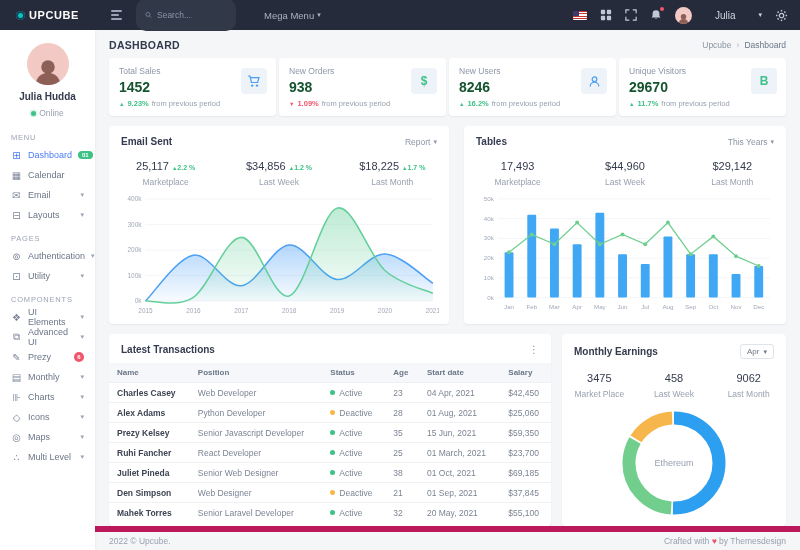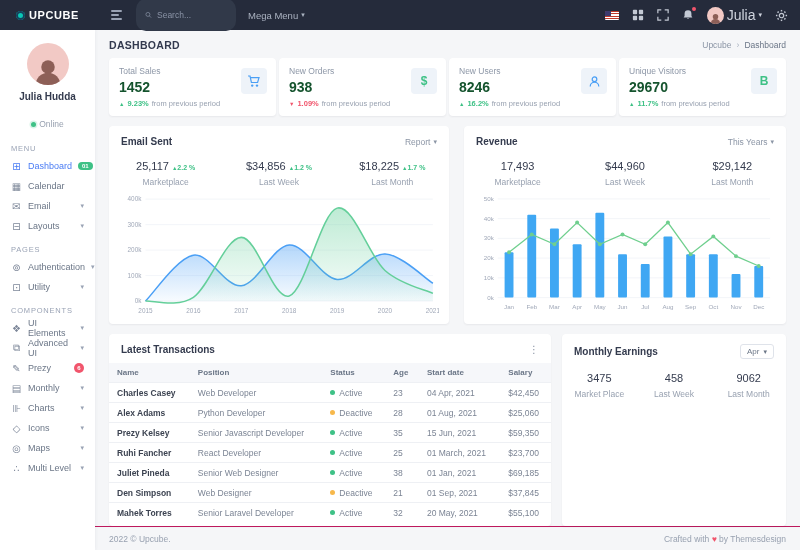--- a/index.html
+++ b/index.html
@@ -8,35 +8,35 @@
   .navbar{position:absolute;top:0;left:0;width:800px;height:30px;background:#252b3b;display:flex;align-items:center;z-index:20}
   .brand{width:95px;display:flex;align-items:center;justify-content:center;gap:4px}
   .brand-dot{width:9px;height:9px;border-radius:50%;background:#0ac7b5;box-shadow:inset 0 0 0 2px #17405c}
   .brand-name{color:#fff;font-size:11px;font-weight:bold;letter-spacing:.6px}
   .burger{display:flex;flex-direction:column;gap:2.5px;margin:0 14px 0 16px;cursor:pointer}
   .burger i{display:block;width:11px;height:1.6px;background:#9aa3b5;border-radius:1px}
   .burger i:nth-child(2){width:8px}
   .search-pill{display:flex;align-items:center;gap:5px;background:#313949;border-radius:10px;height:18px;padding:16px 9px;width:100px}
   .search-pill input{background:transparent;border:0;outline:0;color:#cfd4de;font-size:8.5px;width:70px;font-family:inherit}
   .search-pill input::placeholder{color:#8a93a6}
-  .mega{margin-left:12px;color:#aab2c0;font-size:9.5px;display:flex;align-items:center;gap:3px;cursor:pointer}
+  .mega{margin-left:28px;color:#aab2c0;font-size:9.5px;display:flex;align-items:center;gap:3px;cursor:pointer}
   .nav-right{margin-left:auto;display:flex;align-items:center;gap:13px;padding-right:12px}
   .nav-ic{color:#c3c9d4;display:flex;align-items:center;cursor:pointer;position:relative}
   .flag{width:14px;height:9px;background:repeating-linear-gradient(180deg,#c0392b 0 .9px,#fff .9px 1.8px);position:relative;border-radius:1px;overflow:hidden}
   .flag b{position:absolute;left:0;top:0;width:6px;height:5px;background:#3c3b6e}
   .bell-dot{position:absolute;top:-2px;right:-2px;width:4px;height:4px;border-radius:50%;background:#f1556c}
-  .nav-user{display:flex;align-items:center;gap:3px;color:#cfd4de;font-size:14px;cursor:pointer}
+  .nav-user{display:flex;align-items:center;gap:23px;color:#cfd4de;font-size:10px;cursor:pointer}
   .avatar-sm{width:17px;height:17px;border-radius:50%;background:#f2c9c5;display:flex;align-items:flex-end;justify-content:center;overflow:hidden}
   .caret::after{content:"▾";font-size:7px;color:inherit}
   
   .sidebar{position:absolute;top:30px;left:0;width:95px;height:520px;background:#fff;box-shadow:1px 0 3px rgba(40,50,70,.05);z-index:10}
   .profile{text-align:center;padding:13px 0 6px}
   .avatar-lg{width:42px;height:42px;border-radius:50%;background:#f2c9c5;margin:0 auto 6px;display:flex;align-items:flex-end;justify-content:center;overflow:hidden}
   .profile-name{font-size:10px;font-weight:bold;color:#343b4e}
-  .online{display:flex;align-items:center;justify-content:center;gap:3px;font-size:8.5px;color:#98a1b0;margin-top:17px}
+  .online{display:flex;align-items:center;justify-content:center;gap:3px;font-size:8.5px;color:#98a1b0;margin-top:6px}
   .online-dot{width:5px;height:5px;border-radius:50%;background:#3ec186;box-shadow:0 0 0 1.5px #d9f3e8}
   .side-head{font-size:7.5px;color:#9aa3b5;letter-spacing:.8px;padding:9px 11px 3px}
   .side-item{display:flex;align-items:center;gap:6px;height:20px;padding:0 11px;font-size:9px;color:#6b7687;cursor:pointer}
   .side-item .mi{width:11px;font-size:10px;color:#7d8799;text-align:center;flex:0 0 11px}
   .side-item .scaret{margin-left:auto;color:#9aa3b5;font-size:6px}
   .side-item.active,.side-item.active .mi{color:#4a7cf4}
   .pill-badge{margin-left:auto;background:#3ec186;color:#fff;font-size:6px;border-radius:7px;padding:1px 4px;font-weight:bold}
   .round-badge{margin-left:auto;background:#f1556c;color:#fff;font-size:6px;border-radius:50%;width:10px;height:10px;display:flex;align-items:center;justify-content:center;font-weight:bold}
   
   .main{position:absolute;top:30px;left:95px;width:705px;height:520px;display:flex;flex-direction:column}
@@ -76,21 +76,21 @@
   .kebab::after{content:"⋮"}
   table{width:100%;border-collapse:collapse;margin-top:8px}
   th{font-size:8px;color:#6b7687;background:#f6f7fa;text-align:left;padding:5px 8px;font-weight:bold}
   td{font-size:8.5px;color:#7b8494;padding:4.5px 8px;border-top:1px solid #eef0f4}
   td.name{font-weight:bold;color:#3d4452}
   .status{display:flex;align-items:center;gap:4px}
   .dot{width:5px;height:5px;border-radius:50%;display:inline-block}
   .select-btn{border:1px solid #dfe3ea;border-radius:3px;padding:2px 6px;font-size:8px;color:#6b7687;display:flex;align-items:center;gap:4px;background:#fff;cursor:pointer}
   .donut-wrap{position:relative;width:112px;margin:6px auto 0}
   .donut-center{position:absolute;left:0;top:0;width:112px;height:112px;display:flex;align-items:center;justify-content:center;font-size:9px;color:#98a1b0;pointer-events:none}
-  .footer{margin-top:auto;height:26px;border-top:1px solid #be185d;display:flex;justify-content:space-between;align-items:center;padding:0 14px;font-size:8.5px;color:#98a1b0}
+  .footer{margin-top:auto;height:26px;border-top:6px solid #be185d;display:flex;justify-content:space-between;align-items:center;padding:0 14px;font-size:8.5px;color:#98a1b0}
   .heart{color:#f1556c}
   svg{display:block}
   text{font-family:"Liberation Sans","DejaVu Sans",sans-serif}
 </style>
 </head>
 <body>
 
 <div class="navbar">
   <div class="brand">
     <span class="brand-dot"></span>
@@ -369,21 +369,21 @@
             <path d="M26,108C33.8,100.5,57.3,65.5,73.0,63.0C88.7,60.5,104.3,94.7,120.0,93.0C135.7,91.3,151.3,54.0,167.0,53.0C182.7,52.0,198.3,85.3,214.0,86.8C229.7,88.2,245.3,61.1,261.0,61.8C276.7,62.4,300.2,85.7,308.0,90.5L308,108L26,108Z" fill="url(#eg0)" stroke="none"></path>
             <path d="M26,108C33.8,100.5,57.3,65.5,73.0,63.0C88.7,60.5,104.3,94.7,120.0,93.0C135.7,91.3,151.3,54.0,167.0,53.0C182.7,52.0,198.3,85.3,214.0,86.8C229.7,88.2,245.3,61.1,261.0,61.8C276.7,62.4,300.2,85.7,308.0,90.5" fill="none" stroke="#4a9ff5" stroke-width="1.5"></path>
             <path d="M26,108C33.8,107.4,57.3,114.7,73.0,104.3C88.7,93.8,104.3,45.7,120.0,45.5C135.7,45.3,151.3,107.8,167.0,103.0C182.7,98.2,198.3,20.9,214.0,16.8C229.7,12.6,245.3,64.0,261.0,78.0C276.7,92.0,300.2,96.8,308.0,100.5L308,108L26,108Z" fill="url(#eg1)" stroke="none"></path>
             <path d="M26,108C33.8,107.4,57.3,114.7,73.0,104.3C88.7,93.8,104.3,45.7,120.0,45.5C135.7,45.3,151.3,107.8,167.0,103.0C182.7,98.2,198.3,20.9,214.0,16.8C229.7,12.6,245.3,64.0,261.0,78.0C276.7,92.0,300.2,96.8,308.0,100.5" fill="none" stroke="#64cf9a" stroke-width="1.5"></path>
           </svg>
         </div>
     </div>
 
     <div class="panel revenue">
       <div class="panel-head">
-        <div class="panel-title">Revenue</div>
+        <div class="panel-title">Tables</div>
         <div class="drop caret">
             <span>This Years</span>
           </div>
       </div>
       <div class="mini-stats">
         <div><span class="ms-val">17,493</span><div class="ms-label">Marketplace</div></div>
         <div><span class="ms-val">$44,960</span><div class="ms-label">Last Week</div></div>
         <div><span class="ms-val">$29,142</span><div class="ms-label">Last Month</div></div>
       </div>
       <div class="chart-box">
@@ -515,21 +515,21 @@
           <tr>
               <td class="name">Juliet Pineda</td>
               <td>Senior Web Designer</td>
               <td>
                 <span class="status">
                   <span class="dot" style="background: rgb(62, 193, 134);"></span>
                   <span>Active</span>
                 </span>
               </td>
               <td>38</td>
-              <td>01 Jan, 2021</td>
+              <td>01 Oct, 2021</td>
               <td>$69,185</td>
             </tr>
           <tr>
               <td class="name">Den Simpson</td>
               <td>Web Designer</td>
               <td>
                 <span class="status">
                   <span class="dot" style="background: rgb(247, 184, 75);"></span>
                   <span>Deactive</span>
                 </span>
@@ -560,20 +560,28 @@
         <div class="panel-title">Monthly Earnings</div>
         <div class="select-btn caret">
             <span>Apr</span>
           </div>
       </div>
       <div class="mini-stats">
         <div><span class="ms-val">3475</span><div class="ms-label">Market Place</div></div>
         <div><span class="ms-val">458</span><div class="ms-label">Last Week</div></div>
         <div><span class="ms-val">9062</span><div class="ms-label">Last Month</div></div>
       </div>
+      <div class="donut-wrap">
+        <div class="donut-center">Ethereum</div>
+      <svg viewBox="0 0 112 112" width="112" height="112">
+            <circle cx="56" cy="56" r="45" fill="none" stroke="#2d9ff0" stroke-width="13" stroke-dasharray="142.1991027997715 140.54423602330988" transform="rotate(-90 56 56)"></circle>
+            <circle cx="56" cy="56" r="45" fill="none" stroke="#72ce8d" stroke-width="13" stroke-dasharray="91.30530181161686 191.43803701146453" transform="rotate(93.6 56 56)"></circle>
+            <circle cx="56" cy="56" r="45" fill="none" stroke="#f6b64b" stroke-width="13" stroke-dasharray="43.23893421169302 239.50440461138837" transform="rotate(212.39999999999998 56 56)"></circle>
+          </svg>
+        </div>
     </div>
   </div>
 
   <div class="footer">
     <span>2022 © Upcube.</span>
     <span>
       <span>Crafted with</span> <span class="heart">♥</span> <span>by Themesdesign</span>
     </span>
   </div>
 </div>

